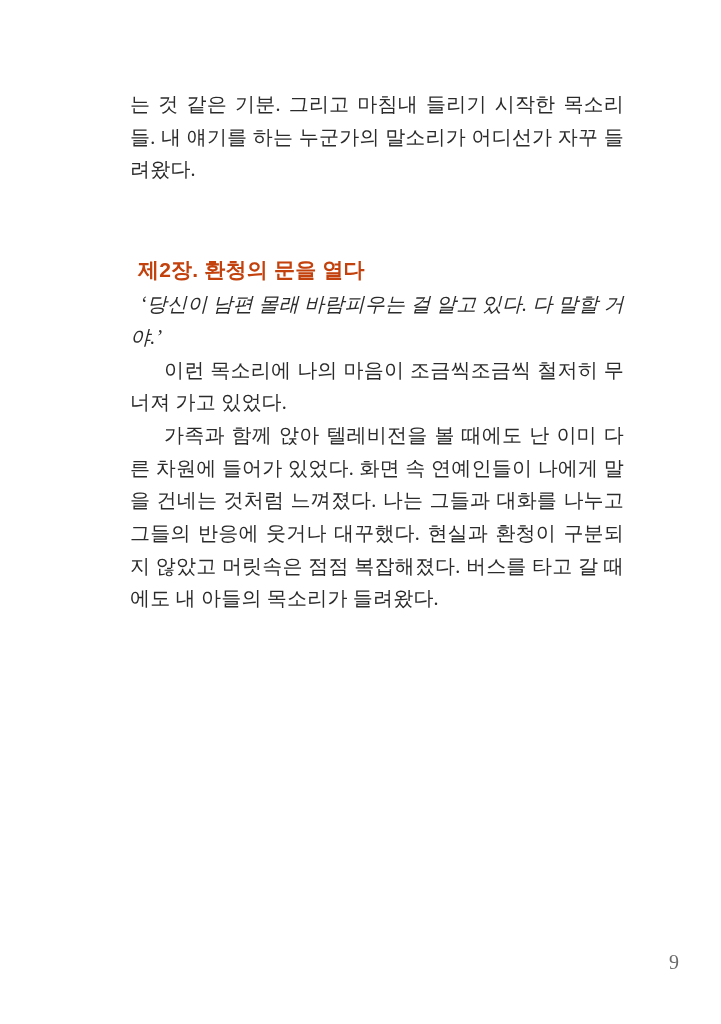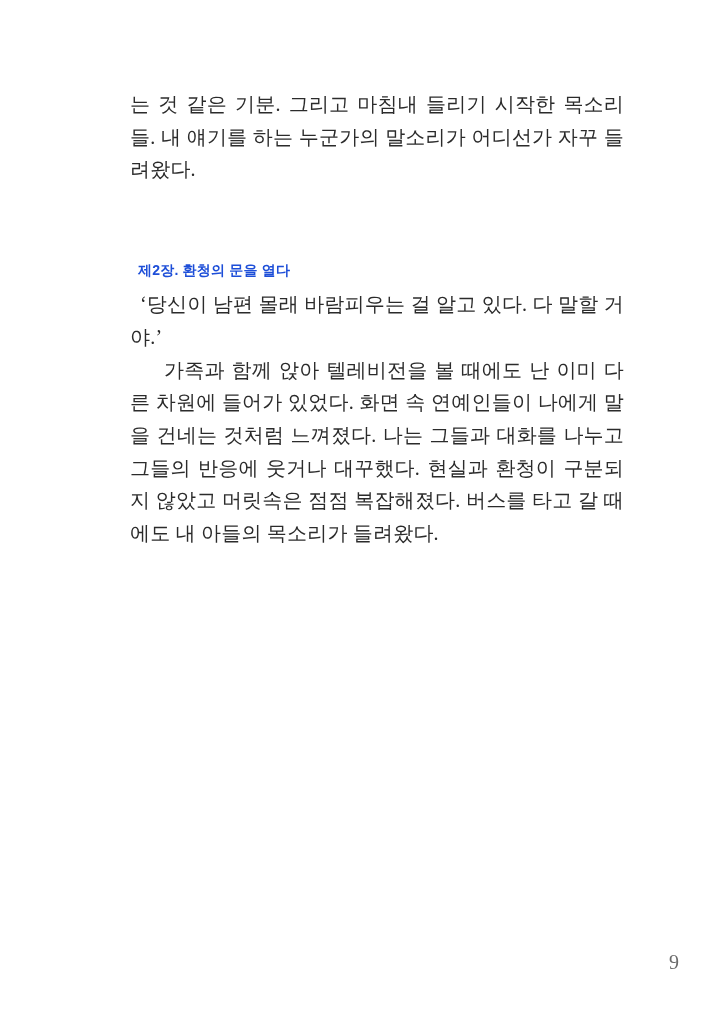--- a/index.html
+++ b/index.html
@@ -31,28 +31,28 @@
     line-height: 32.7px;
     letter-spacing: 0.2px;
   }
   .para {
     margin: 0;
     text-align: justify;
     word-break: break-all;
   }
   .para.indent { text-indent: 34px; }
   .para.quote-indent { text-indent: 10px; }
-  .para.italic { }
+  .para.italic { font-style: italic; }
   .chapter-heading {
     margin: 66px 0 0 0;
     font-family: "Liberation Sans", "DejaVu Sans", sans-serif;
     font-weight: 700;
-    font-size: 14px;
+    font-size: 21px;
     line-height: 36px;
-    color: #1d4ed8;
+    color: #c2410c;
     text-indent: 8px;
     letter-spacing: 0.2px;
   }
   .page-number {
     position: absolute;
     left: 646px;
     top: 951px;
     width: 24px;
     text-align: center;
     font-family: "Liberation Serif", "DejaVu Serif", serif;
@@ -68,20 +68,21 @@
   <div class="text-block">
 
     <p class="para">는 것 같은 기분. 그리고 마침내 들리기 시작한 목소리들. 내 얘기를 하는 누군가의 말소리가 어디선가 자꾸 들려왔다.</p>
 
 
     <h2 class="chapter-heading">제2장. 환청의 문을 열다</h2>
 
 
     <p class="para quote-indent italic">‘당신이 남편 몰래 바람피우는 걸 알고 있다. 다 말할 거야.’</p>
 
+    <p class="para indent">이런 목소리에 나의 마음이 조금씩조금씩 철저히 무너져 가고 있었다.</p>
 
     <p class="para indent">가족과 함께 앉아 텔레비전을 볼 때에도 난 이미 다른 차원에 들어가 있었다. 화면 속 연예인들이 나에게 말을 건네는 것처럼 느껴졌다. 나는 그들과 대화를 나누고 그들의 반응에 웃거나 대꾸했다. 현실과 환청이 구분되지 않았고 머릿속은 점점 복잡해졌다. 버스를 타고 갈 때에도 내 아들의 목소리가 들려왔다.</p>
 
   </div>
 
   <div class="page-number">9</div>
 
 </div>
 
 </body></html>

